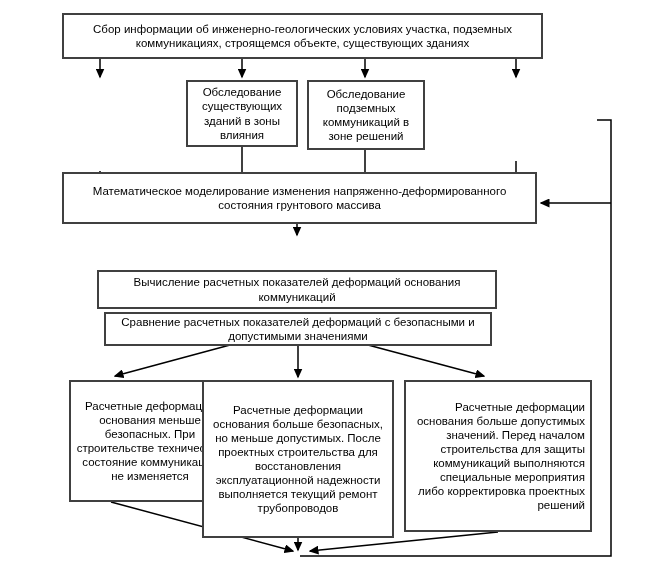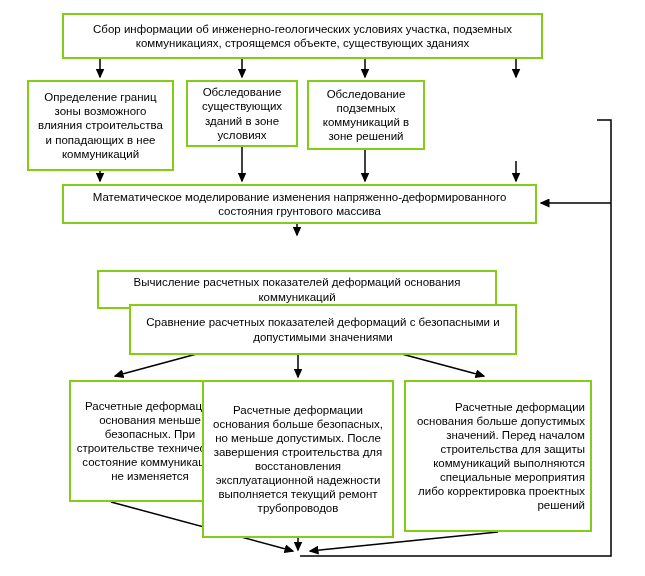--- a/index.html
+++ b/index.html
@@ -14,37 +14,37 @@
     overflow: hidden;
   }
   .wires {
     position: absolute;
     left: 0; top: 0;
     width: 645px; height: 576px;
   }
   .box {
     position: absolute;
     box-sizing: border-box;
-    border: 2px solid #84cc16;
+    border: 2px solid #404040;
     background: #ffffff;
     display: flex;
     align-items: center;
     justify-content: center;
     text-align: center;
     padding: 0 5px;
     line-height: 1.22;
   }
   .b-collect     { left: 62px;  top: 13px;  width: 481px; height: 46px; }
   .b-boundaries  { left: 27px;  top: 80px;  width: 147px; height: 91px; }
   .b-buildings   { left: 186px; top: 80px;  width: 112px; height: 67px; }
   .b-utilities   { left: 307px; top: 80px;  width: 118px; height: 70px; }
   .b-safe        { left: 440px; top: 80px;  width: 157px; height: 81px; }
-  .b-modeling    { left: 62px;  top: 184px; width: 475px; height: 40px; }
+  .b-modeling    { left: 62px;  top: 172px; width: 475px; height: 52px; }
   .b-calc        { left: 97px;  top: 238px; width: 400px; height: 39px; margin-top: 32px; }
-  .b-compare     { left: 104px; top: 304px; width: 388px; height: 51px; margin-left: 25px; }
+  .b-compare     { left: 104px; top: 312px; width: 388px; height: 34px; }
   .b-out-safe    { left: 30px;  top: 380px; width: 162px; height: 122px; margin-left: 39px; }
   .b-out-repair  { left: 202px; top: 380px; width: 192px; height: 158px; }
   .b-out-protect { left: 404px; top: 380px; width: 188px; height: 152px; text-align: right; }
 </style>
 </head>
 <body>
 
 <div class="canvas">
 
   <svg class="wires" viewBox="0 0 645 576" xmlns="http://www.w3.org/2000/svg">
@@ -74,25 +74,24 @@
     <line x1="111" y1="502" x2="293" y2="551" stroke="#000" stroke-width="1.5" marker-end="url(#arw)"></line>
     <line x1="298" y1="538" x2="298" y2="550" stroke="#000" stroke-width="1.5" marker-end="url(#arw)"></line>
     <line x1="498" y1="532" x2="310" y2="551" stroke="#000" stroke-width="1.5" marker-end="url(#arw)"></line>
 
     <polyline points="597,120 611,120 611,556 300,556" fill="none" stroke="#000" stroke-width="1.5"></polyline>
     <line x1="611" y1="203" x2="541" y2="203" stroke="#000" stroke-width="1.5" marker-end="url(#arw)"></line>
   </svg>
 
   <div class="box b-collect">Сбор информации об инженерно-геологических условиях участка, подземных коммуникациях, строящемся объекте, существующих зданиях</div>
 
-  <div class="box b-boundaries">Определение границ зоны возможного влияния строительства и попадающих в нее коммуникаций</div>
-  <div class="box b-buildings">Обследование существующих зданий в зоне условиях</div>
+  <div class="box b-buildings">Обследование существующих зданий в зоны влияния</div>
   <div class="box b-utilities">Обследование подземных коммуникаций в зоне решений</div>
 
   <div class="box b-modeling">Математическое моделирование изменения напряженно-деформированного состояния грунтового массива</div>
   <div class="box b-calc">Вычисление расчетных показателей деформаций основания коммуникаций</div>
   <div class="box b-compare">Сравнение расчетных показателей деформаций с безопасными и допустимыми значениями</div>
 
   <div class="box b-out-safe">Расчетные деформации основания меньше безопасных. При строительстве техническое состояние коммуникаций не изменяется</div>
-  <div class="box b-out-repair">Расчетные деформации основания больше безопасных, но меньше допустимых. После завершения строительства для восстановления эксплуатационной надежности выполняется текущий ремонт трубопроводов</div>
+  <div class="box b-out-repair">Расчетные деформации основания больше безопасных, но меньше допустимых. После проектных строительства для восстановления эксплуатационной надежности выполняется текущий ремонт трубопроводов</div>
   <div class="box b-out-protect">Расчетные деформации основания больше допустимых значений. Перед началом строительства для защиты коммуникаций выполняются специальные мероприятия либо корректировка проектных решений</div>
 
 </div>
 
 </body></html>

